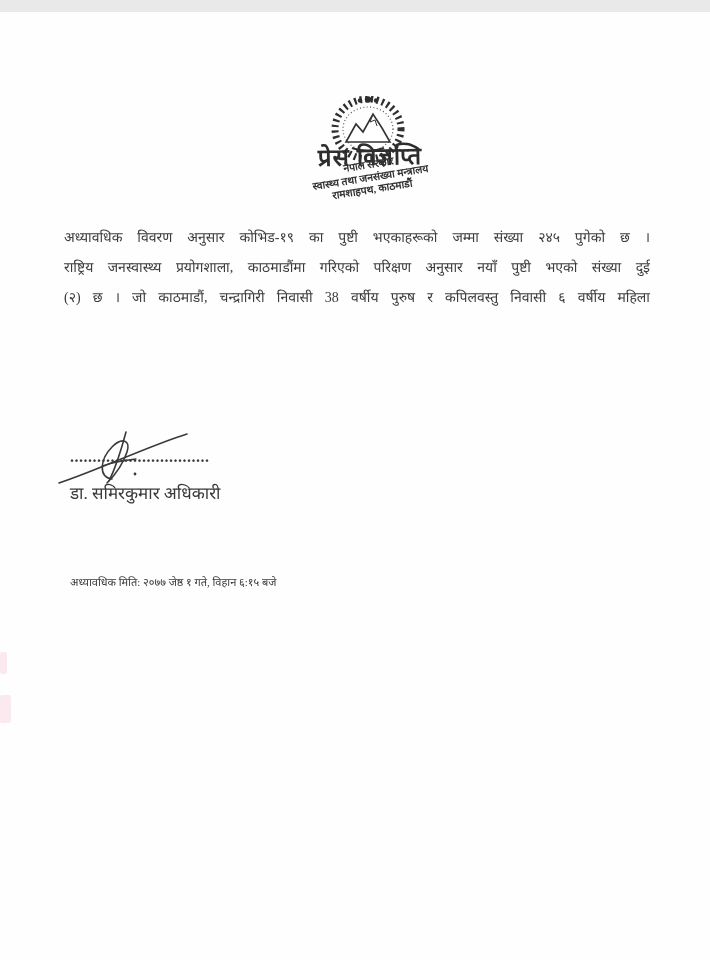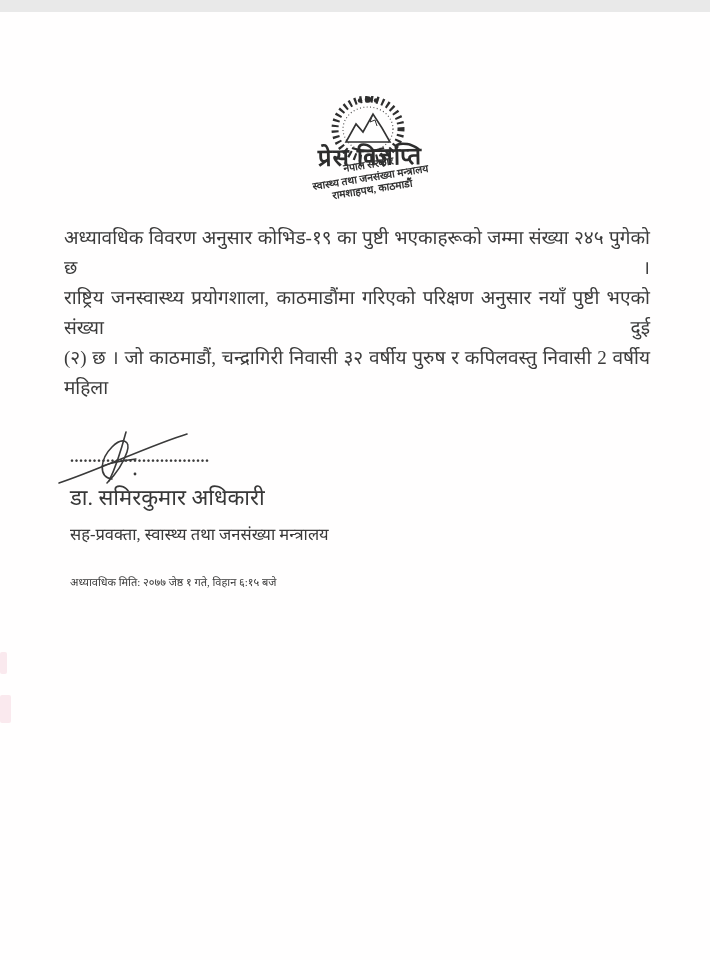--- a/index.html
+++ b/index.html
@@ -26,32 +26,32 @@
   }
   .org-block{
     position:absolute;left:288px;top:147px;width:165px;
     transform:rotate(-9deg);transform-origin:50% 50%;
     text-align:center;color:#333;
   }
   .org-line{font-size:10.5px;line-height:12.5px;font-weight:bold;white-space:nowrap;}
   
   .para{
     position:absolute;left:64px;top:211px;width:586px;
-    font-size:19px;line-height:30px;color:#3b3b3b;
+    font-size:14px;line-height:30px;color:#3b3b3b;
   }
   .para-line{display:block;text-align:justify;text-align-last:justify;white-space:normal;}
   .para-line.last{text-align-last:left;}
   
   .sig-scrawl{position:absolute;left:56px;top:417px;width:135px;height:58px;}
   .sig-dots{
     position:absolute;left:70px;top:436px;width:150px;
     font-size:16px;font-weight:bold;letter-spacing:0.5px;color:#3a3a3a;
     white-space:nowrap;
   }
-  .sig-name{position:absolute;left:70px;top:469px;font-size:22px;color:#383838;white-space:nowrap;}
+  .sig-name{position:absolute;left:70px;top:469px;font-size:17px;color:#383838;white-space:nowrap;}
   .sig-designation{position:absolute;left:70px;top:510px;font-size:16.5px;color:#383838;white-space:nowrap;}
   .footer-date{position:absolute;left:70px;top:562px;font-size:11px;color:#383838;white-space:nowrap;}
   
   .speck{position:absolute;background:rgba(246,215,224,0.55);border-radius:2px;}
   .speck-1{left:0;top:640px;width:7px;height:22px;}
   .speck-2{left:0;top:683px;width:11px;height:28px;}
 </style>
 </head>
 <body>
 
@@ -80,34 +80,33 @@
     <div class="org-block">
       <div class="org-line">नेपाल सरकार</div>
       <div class="org-line">स्वास्थ्य तथा जनसंख्या मन्त्रालय</div>
       <div class="org-line">रामशाहपथ, काठमाडौं</div>
     </div>
   </div>
 
   <div class="para">
     <span class="para-line">अध्यावधिक विवरण अनुसार कोभिड-१९ का पुष्टी भएकाहरूको जम्मा संख्या २४५ पुगेको छ ।</span>
     <span class="para-line">राष्ट्रिय जनस्वास्थ्य प्रयोगशाला, काठमाडौंमा गरिएको परिक्षण अनुसार नयाँ पुष्टी भएको संख्या दुई</span>
-    <span class="para-line">(२) छ । जो काठमाडौं, चन्द्रागिरी निवासी ३२ वर्षीय पुरुष र कपिलवस्तु निवासी 2 वर्षीय महिला</span>
+    <span class="para-line">(२) छ । जो काठमाडौं, चन्द्रागिरी निवासी 38 वर्षीय पुरुष र कपिलवस्तु निवासी ६ वर्षीय महिला</span>
   </div>
 
   <div class="sig-dots">...............................</div>
 
   <svg class="sig-scrawl" viewBox="0 0 135 58" aria-hidden="true">
     <path d="M3,54 C40,42 95,16 131,5" fill="none" stroke="#3a3a3a" stroke-width="1.6" stroke-linecap="round"></path>
     <path d="M56,50 C42,48 44,30 56,18 C66,8 75,11 71,23 C67,35 59,46 51,54" fill="none" stroke="#3a3a3a" stroke-width="1.6" stroke-linecap="round"></path>
     <path d="M70,3 C66,18 59,40 53,52" fill="none" stroke="#3a3a3a" stroke-width="1.6" stroke-linecap="round"></path>
     <path d="M46,37 C58,33 70,31 80,30" fill="none" stroke="#3a3a3a" stroke-width="1.3" stroke-linecap="round"></path>
     <circle cx="79" cy="45" r="1.4" fill="#3a3a3a"></circle>
   </svg>
 
   <div class="sig-name">डा. समिरकुमार अधिकारी</div>
-  <div class="sig-designation">सह-प्रवक्ता, स्वास्थ्य तथा जनसंख्या मन्त्रालय</div>
 
   <div class="footer-date">अध्यावधिक मिति: २०७७ जेष्ठ १ गते, विहान ६:१५ बजे</div>
 
   <div class="speck speck-1"></div>
   <div class="speck speck-2"></div>
 
 </div>
 
 </body></html>

